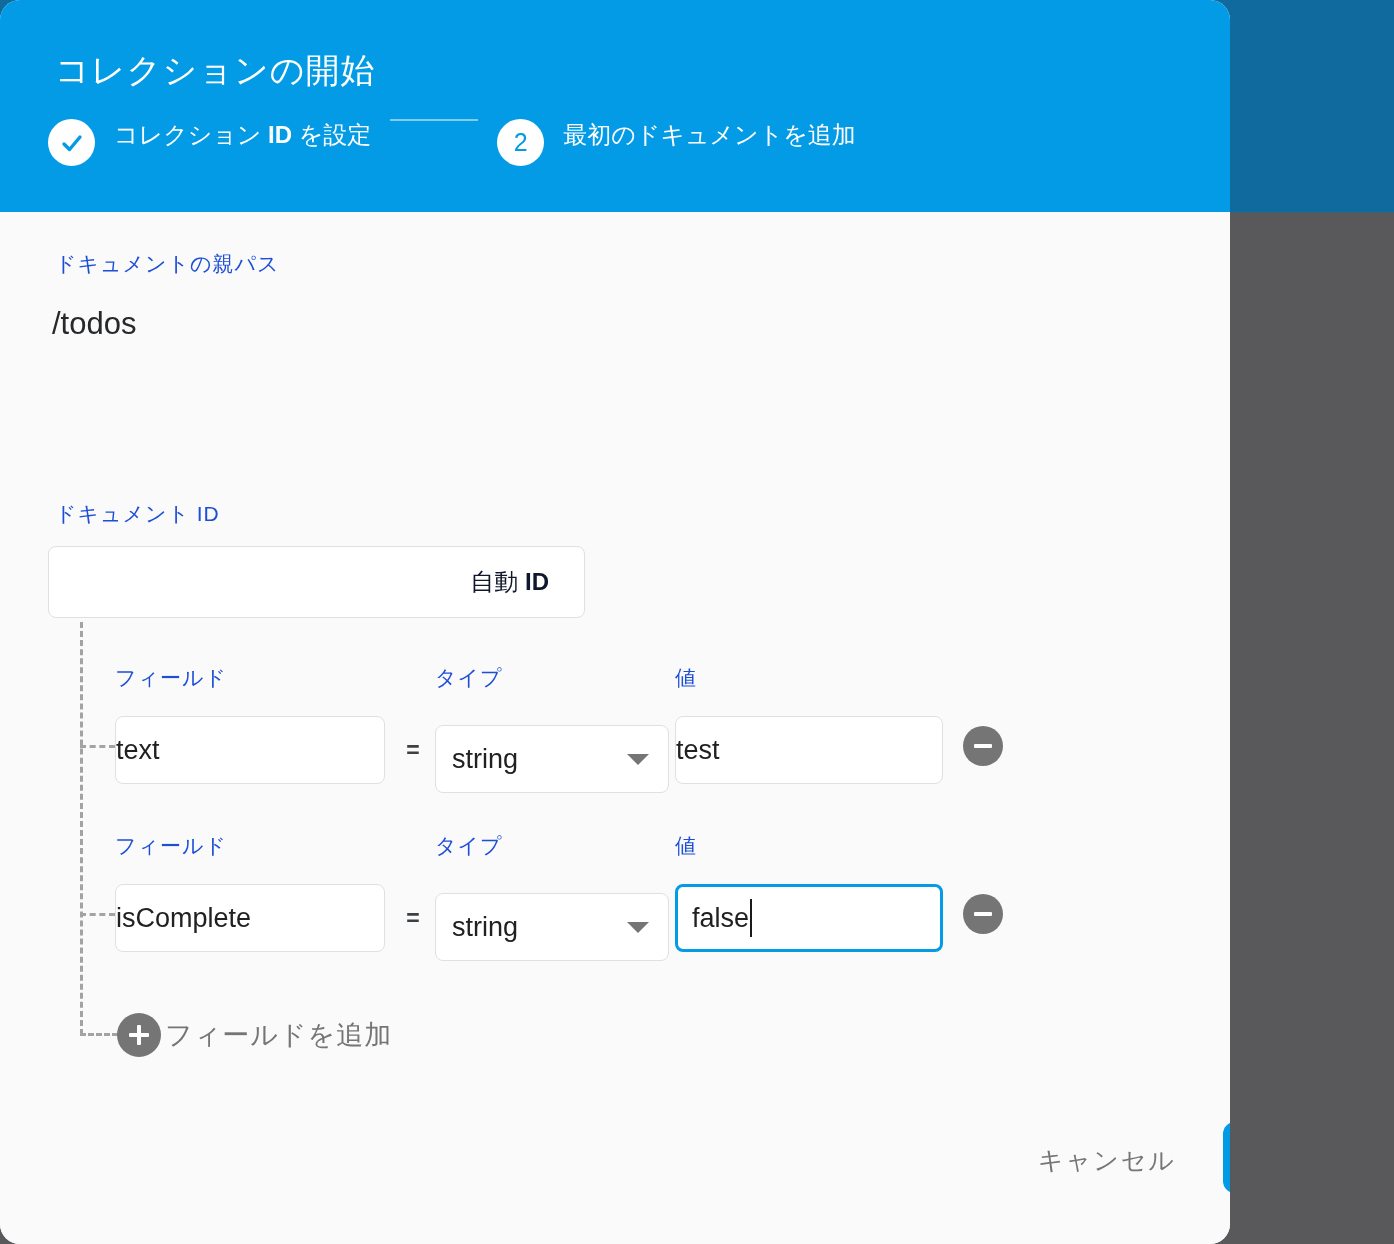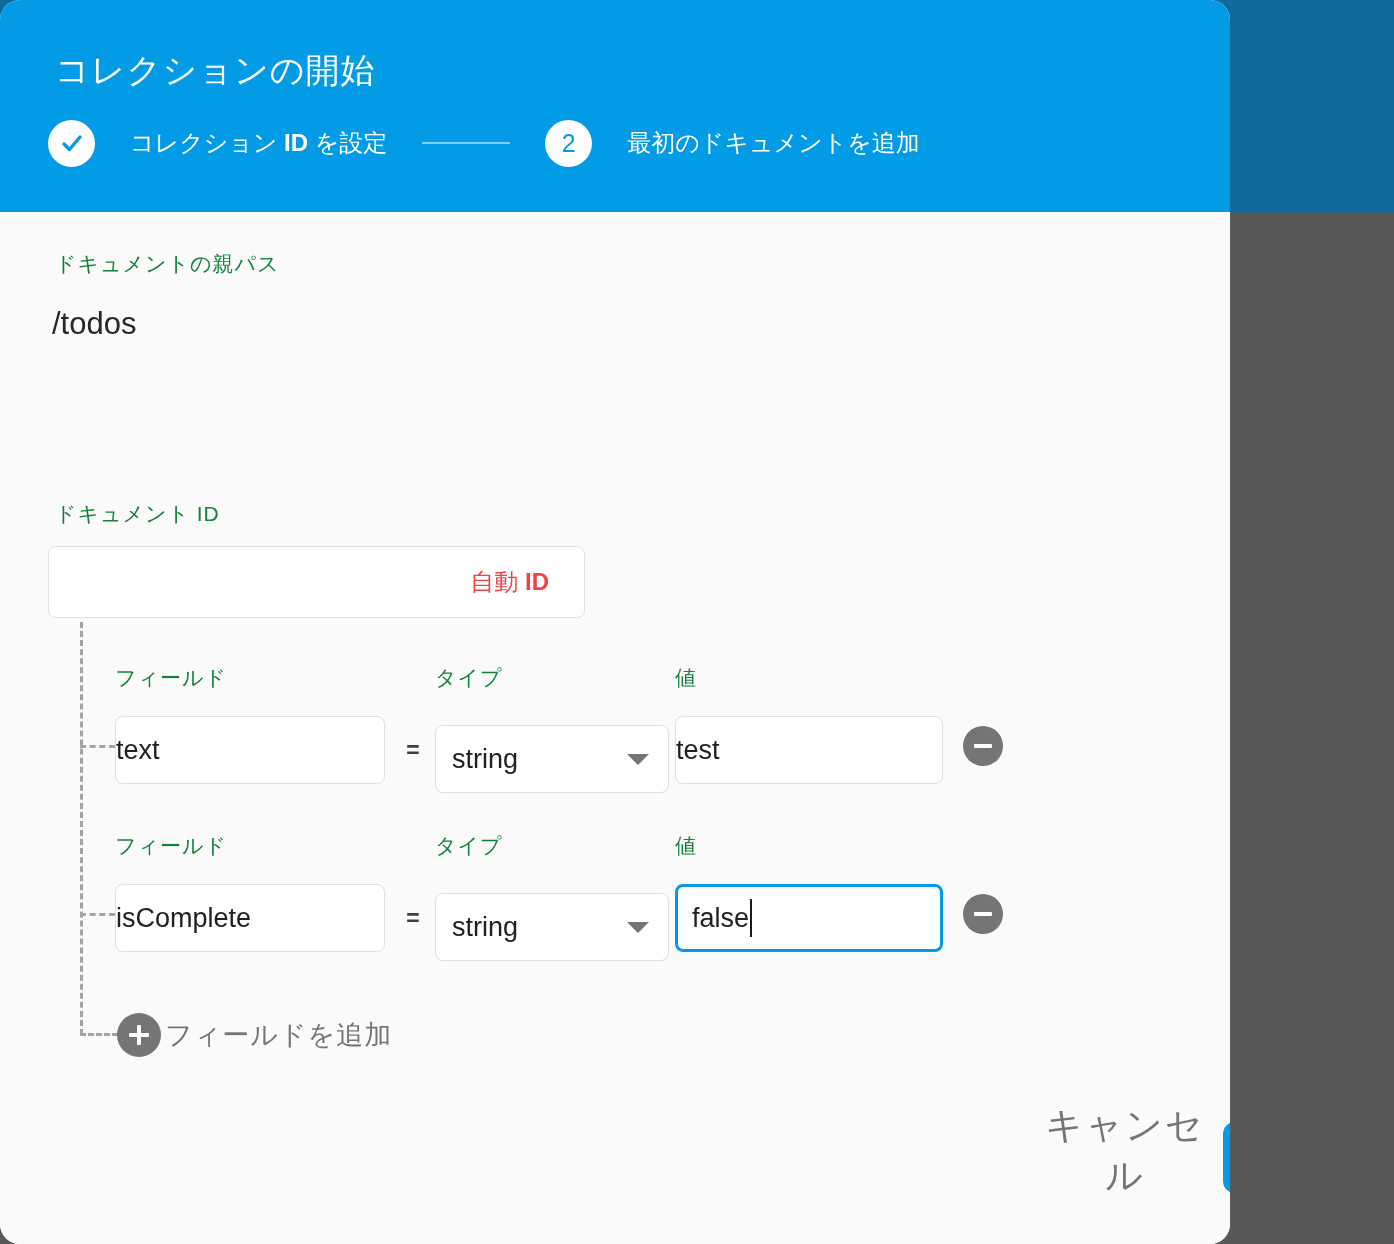--- a/index.html
+++ b/index.html
@@ -20,56 +20,56 @@
   .dlg-header {
     position: absolute; left: 0; top: 0; right: 0; height: 212px;
     background: #039be5; color: #ffffff;
   }
   .dlg-title {
     position: absolute; left: 55px; top: 48px;
     font-size: 34px; font-weight: 400; letter-spacing: 1px;
   }
   .steps {
     position: absolute; left: 48px; top: 119px; height: 48px;
-    display: flex; align-items: center; gap: 16px;
+    display: flex; 
   }
   .step-circle {
     width: 47px; height: 47px; border-radius: 50%;
     background: #ffffff; flex: 0 0 auto;
     display: flex; align-items: center; justify-content: center;
   }
   .step-circle .num { color: #039be5; font-size: 25px; font-weight: 500; }
   .step-label { font-size: 24px; color: #ffffff; margin-left: 19px; white-space: pre; }
   .step-label b { font-weight: 700; }
   .step-connector {
     width: 88px; height: 2px; background: rgba(255,255,255,0.5);
     margin: 0 19px; flex: 0 0 auto;
   }
 
   
   .dlg-body { position: absolute; left: 0; top: 212px; right: 0; bottom: 0; background: #fafafa; }
 
-  .field-label { position: absolute; color: #15803d; font-size: 21px; letter-spacing: 1px; }
+  .field-label { position: absolute; color: #1d4ed8; font-size: 21px; letter-spacing: 1px; }
   .lbl-parent { left: 55px; top: 38px; }
   .parent-value { position: absolute; left: 52px; top: 94px; font-size: 31px; color: #26282b; }
   .lbl-docid { left: 55px; top: 288px; }
 
   .textbox {
     background: #ffffff; border: 1px solid #e0e0e0; border-radius: 8px;
     font-family: "Liberation Sans", "DejaVu Sans", sans-serif;
     font-size: 27px; color: #212121; padding: 0 0;
     box-sizing: border-box; outline: none;
   }
   .docid-wrap { position: absolute; left: 48px; top: 334px; width: 537px; height: 72px; }
   .docid-input { width: 100%; height: 100%; padding-right: 140px; }
   .auto-id-btn {
     position: absolute; right: 30px; top: 0; height: 100%;
     display: flex; align-items: center;
     background: none; border: none; cursor: pointer;
-    color: #ef4444; font-size: 24px; white-space: pre;
+    color: #0f172a; font-size: 24px; white-space: pre;
     font-family: "Liberation Sans", "DejaVu Sans", sans-serif;
   }
   .auto-id-btn b { font-weight: 700; }
 
   
   .tree-v {
     position: absolute; left: 80px; top: 410px; height: 413px; width: 0;
     border-left: 3px dashed #a3a3a3;
   }
   .tree-h { position: absolute; height: 0; border-top: 3px dashed #a3a3a3; }
@@ -142,23 +142,23 @@
     font-family: "Liberation Sans", "DejaVu Sans", sans-serif;
   }
   .add-circle {
     width: 44px; height: 44px; border-radius: 50%; background: #757575;
     display: flex; align-items: center; justify-content: center; flex: 0 0 auto;
   }
   .add-label { color: #757575; font-size: 27px; letter-spacing: 1px; }
 
   
   .cancel-btn {
-    position: absolute; left: 1020px; top: 889px; height: 66px; padding: 0 18px;
+    position: absolute; left: 1020px; top: 915px; height: 66px; padding: 0 18px;
     background: none; border: none; cursor: pointer;
-    color: #757575; font-size: 37px; letter-spacing: 2px;
+    color: #757575; font-size: 25px; letter-spacing: 2px;
     font-family: "Liberation Sans", "DejaVu Sans", sans-serif;
     text-align: center;
   }
   .save-btn {
     position: absolute; left: 1223px; top: 910px; width: 122px; height: 71px;
     background: #039be5; color: #0f172a; border: none; border-radius: 12px;
     font-size: 26px; cursor: pointer; letter-spacing: 1px;
     font-family: "Liberation Sans", "DejaVu Sans", sans-serif;
   }
 </style>

